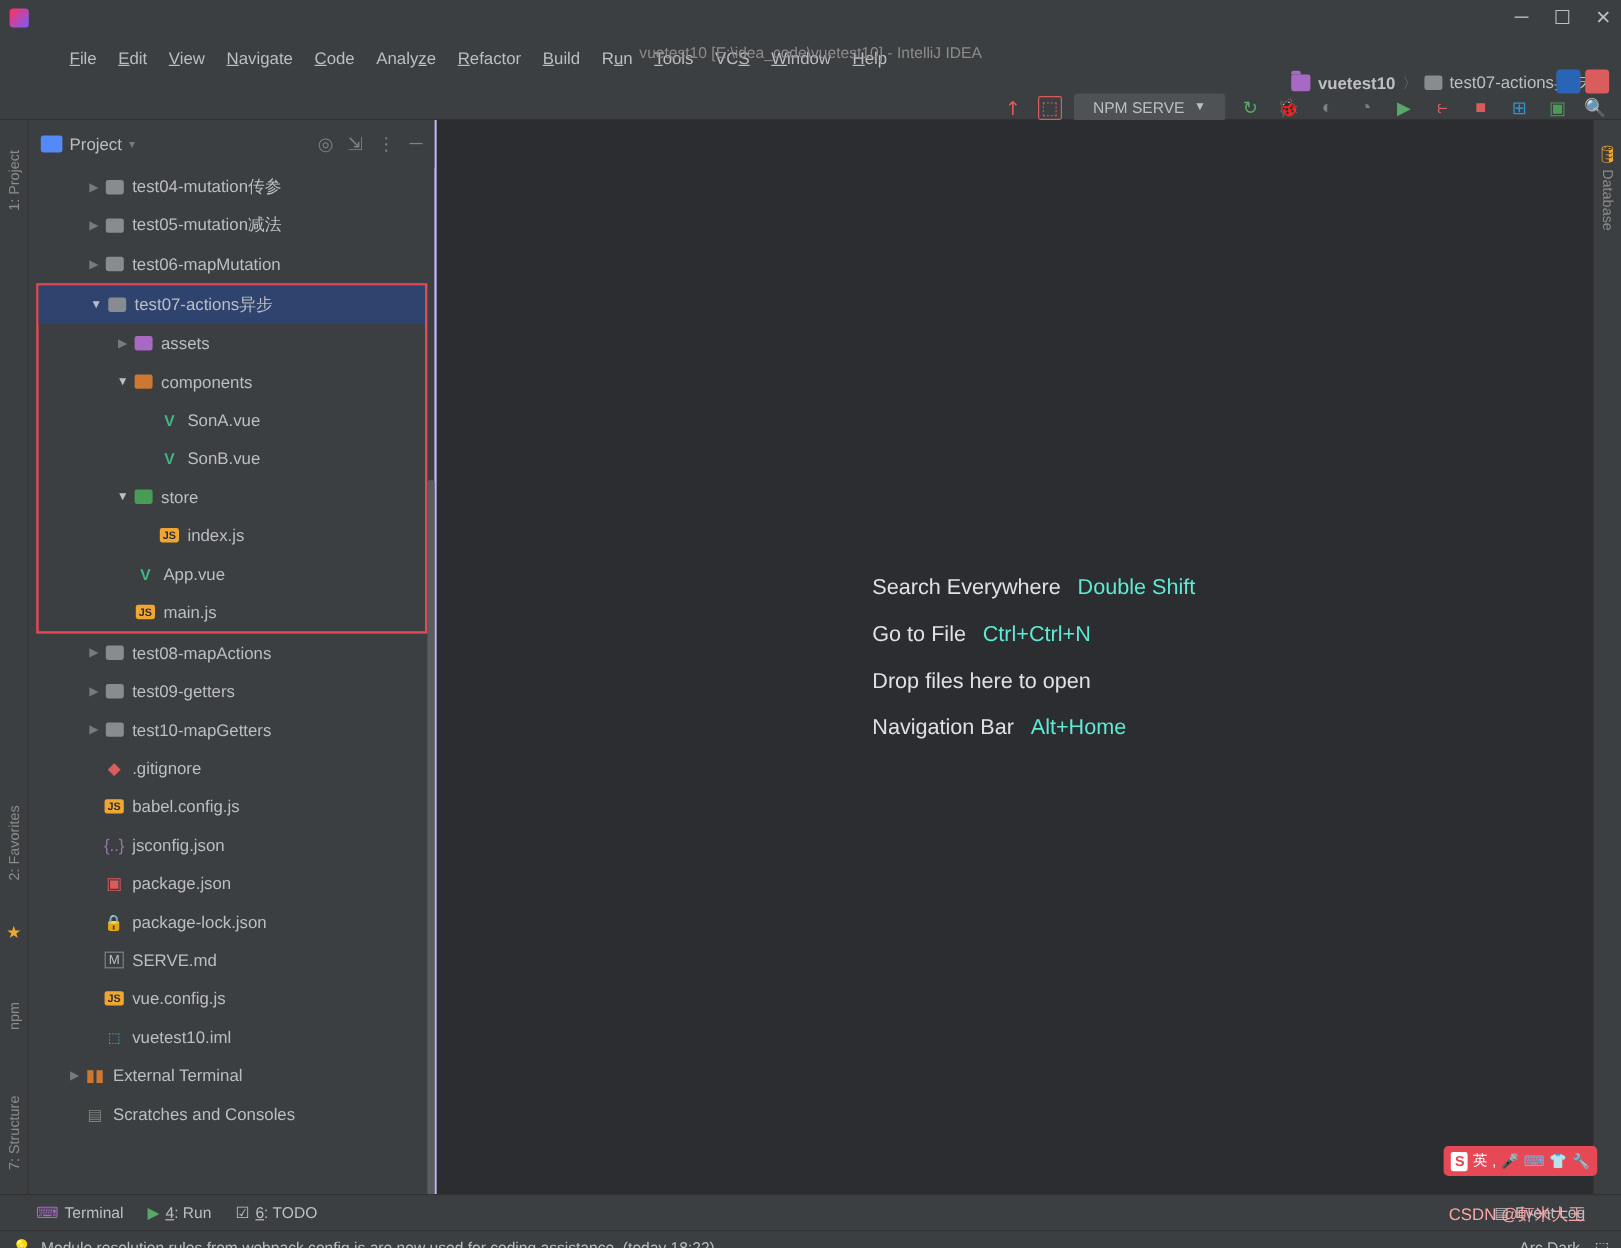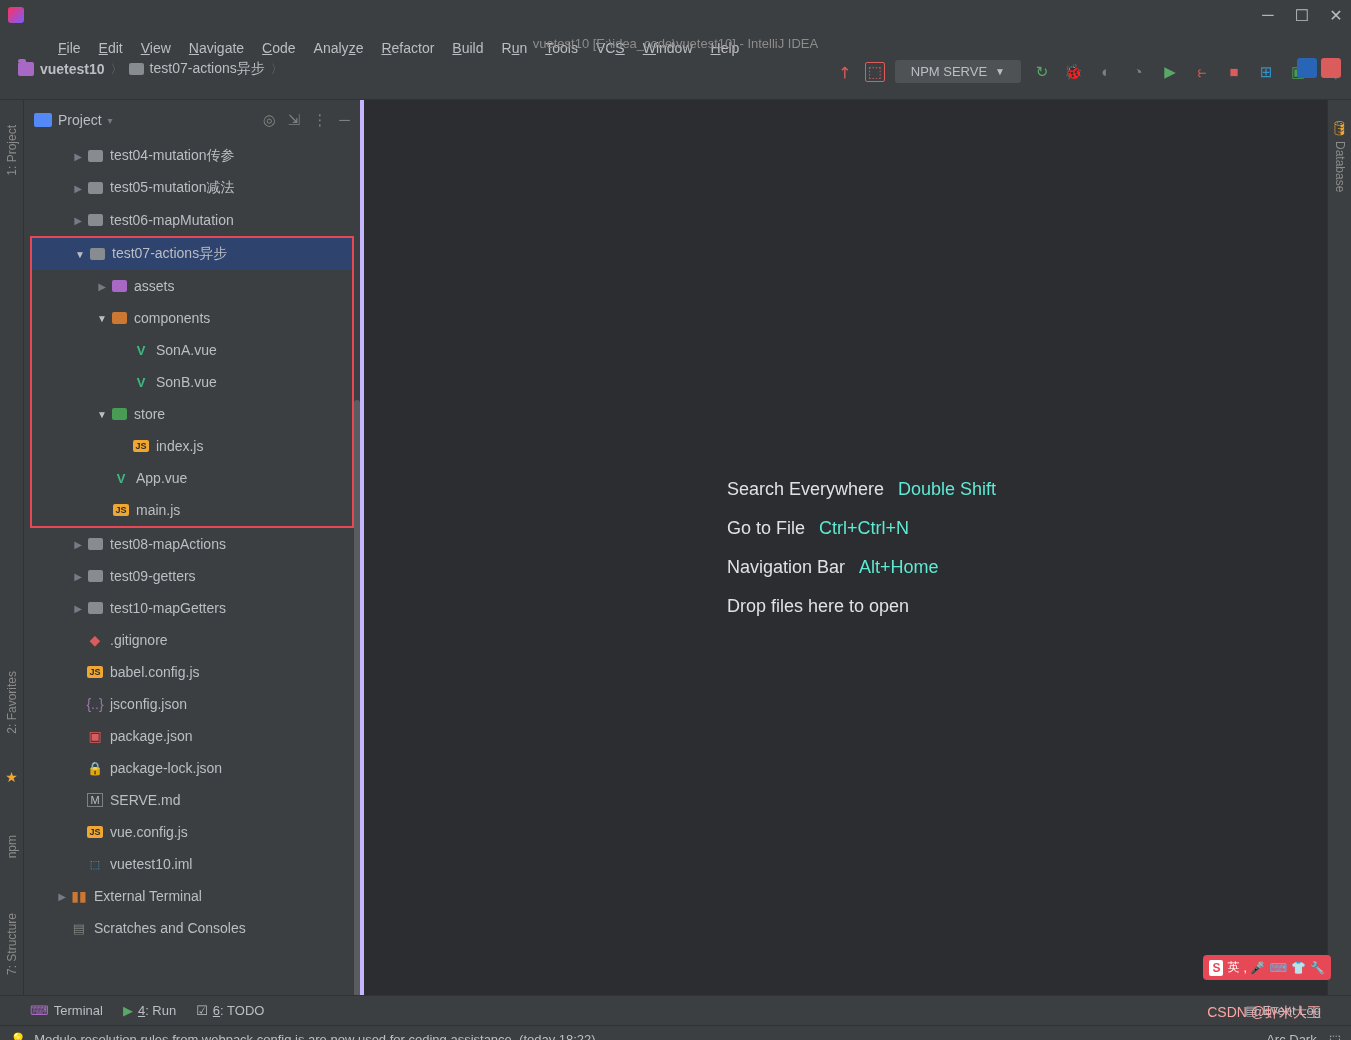--- a/index.html
+++ b/index.html
@@ -12,21 +12,21 @@
 .win-controls { display: flex; gap: 20px; }
 .win-btn { width: 14px; height: 14px; color: #bcbec4; cursor: pointer; display: flex; align-items: center; justify-content: center; }
 
 
 .menu-bar { height: 30px; background: #3c3f41; display: flex; align-items: center; padding: 0 50px; gap: 2px; }
 .menu-item { padding: 4px 8px; font-size: 14px; color: #bcbec4; cursor: pointer; }
 .menu-u { text-decoration: underline; }
 .title-center { position: absolute; left: 50%; transform: translateX(-50%); color: #8c8c8c; font-size: 13px; top: 6px; }
 
 
-.toolbar { height: 40px; background: #3c3f41; border-bottom: 1px solid #323232; display: flex; align-items: flex-start; padding: 0 10px; justify-content: space-between; }
+.toolbar { height: 40px; background: #3c3f41; border-bottom: 1px solid #323232; display: flex; align-items: flex-end; padding: 0 10px; justify-content: space-between; flex-direction: column; }
 .breadcrumb { display: flex; align-items: center; gap: 6px; font-size: 14px; padding-left: 8px; }
 .crumb { display: flex; align-items: center; gap: 6px; color: #bcbec4; cursor: pointer; }
 .folder-icon { width: 16px; height: 14px; background: #a869c5; border-radius: 2px; position: relative; }
 .folder-icon::before { content: ''; position: absolute; top: -3px; left: 0; width: 8px; height: 3px; background: #a869c5; border-radius: 2px 2px 0 0; }
 .chevron { color: #6f737a; font-size: 12px; }
 .toolbar-right { display: flex; align-items: center; gap: 10px; }
 .run-config { background: #4e5254; padding: 4px 16px; border-radius: 3px; display: flex; align-items: center; gap: 8px; font-size: 13px; color: #bcbec4; }
 .tool-btn { width: 22px; height: 22px; display: flex; align-items: center; justify-content: center; cursor: pointer; color: #808080; font-size: 15px; }
 .run-icon { color: #59a869; }
 .stop-icon { color: #db5c5c; }
@@ -34,21 +34,21 @@
 .red-arrow { color: #db5c5c; transform: rotate(-45deg); font-size: 16px; }
 
 
 .main { display: flex; height: calc(100% - 145px); }
 .left-strip { width: 24px; background: #3c3f41; border-right: 1px solid #323232; display: flex; flex-direction: column; align-items: center; padding-top: 20px; gap: 30px; }
 .strip-label { writing-mode: vertical-lr; transform: rotate(180deg); font-size: 12px; color: #8c8c8c; cursor: pointer; padding: 5px 2px; }
 .right-strip { width: 24px; background: #3c3f41; border-left: 1px solid #323232; display: flex; flex-direction: column; align-items: center; padding-top: 20px; }
 .strip-label-r { writing-mode: vertical-lr; font-size: 12px; color: #8c8c8c; cursor: pointer; padding: 5px 2px; }
 
 
-.project-panel { width: 340px; background: #3c3f41; border-right: 4px solid #c4b5fd; display: flex; flex-direction: column; }
+.project-panel { width: 340px; background: #3c3f41; border-right: 2px solid #c4b5fd; display: flex; flex-direction: column; }
 .panel-header { height: 40px; display: flex; align-items: center; justify-content: space-between; padding: 0 10px; background: #3c3f41; }
 .panel-title { display: flex; align-items: center; gap: 6px; font-size: 14px; cursor: pointer; }
 .folder-icon-sm { width: 18px; height: 14px; background: #548af7; border-radius: 2px; }
 .panel-tools { display: flex; gap: 12px; }
 .panel-tool { color: #808080; cursor: pointer; font-size: 15px; }
 
 .tree { overflow-y: auto; flex: 1; font-size: 14px; scrollbar-width: thin; scrollbar-color: #5a5d5f #3c3f41; }
 .tree-item { display: flex; align-items: center; height: 32px; cursor: pointer; color: #bcbec4; white-space: nowrap; }
 .tree-item.selected { background: #2e436e; }
 .tree-arrow { width: 16px; text-align: center; color: #767a82; font-size: 10px; }
@@ -345,25 +345,25 @@
     <div class="welcome">
       <div class="welcome-row">
         <span class="welcome-label">Search Everywhere</span>
         <span class="welcome-key">Double Shift</span>
       </div>
       <div class="welcome-row">
         <span class="welcome-label">Go to File</span>
         <span class="welcome-key">Ctrl+Ctrl+N</span>
       </div>
       <div class="welcome-row">
+        <span class="welcome-label">Drop files here to open</span>
+      </div>
+      <div class="welcome-row">
         <span class="welcome-label">Navigation Bar</span>
         <span class="welcome-key">Alt+Home</span>
-      </div>
-      <div class="welcome-row">
-        <span class="welcome-label">Drop files here to open</span>
       </div>
     </div>
   </div>
 
   <div class="right-strip">
     <div style="color:#f0a732;font-size:14px;">🛢</div>
     <div class="strip-label-r">Database</div>
   </div>
 </div>
 

